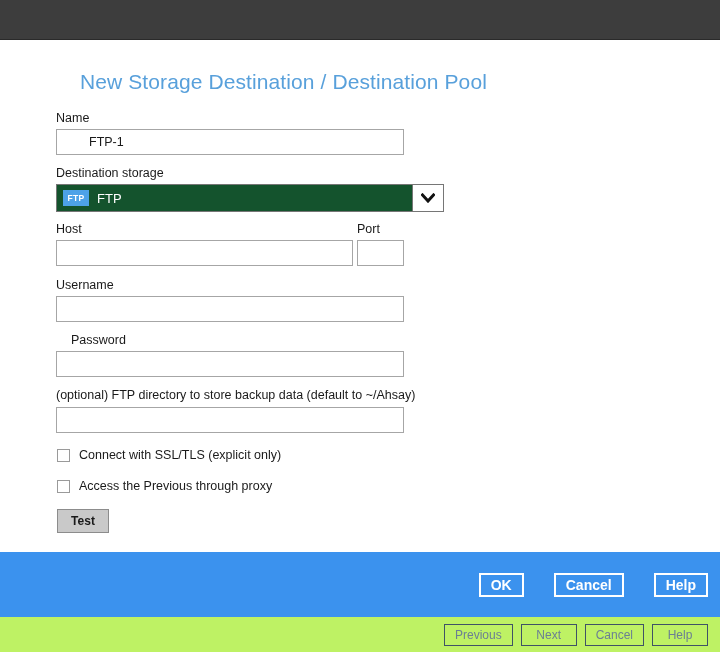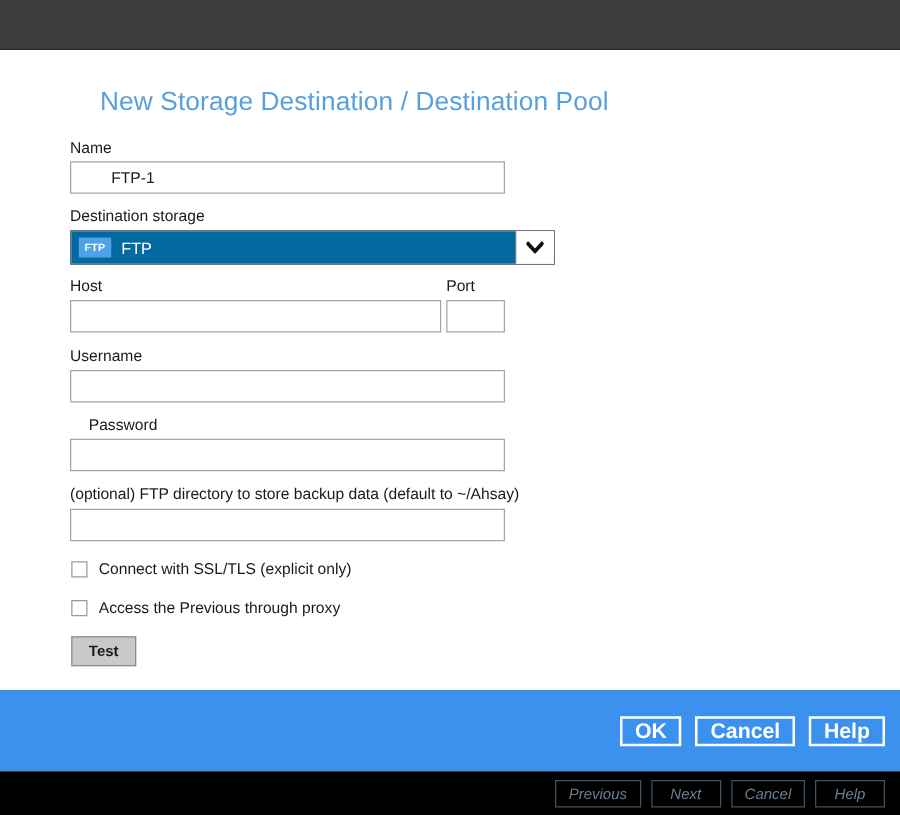--- a/index.html
+++ b/index.html
@@ -78,21 +78,21 @@
     width: 388px;
     height: 28px;
     box-sizing: border-box;
     border: 1px solid #767676;
     background: #ffffff;
     display: flex;
     align-items: stretch;
   }
   .select-value {
     flex: 1 1 auto;
-    background: #0369a1;
+    background: #14532d;
     display: flex;
     align-items: center;
     padding-left: 6px;
     gap: 8px;
     min-width: 0;
   }
   .ftp-badge {
     width: 26px;
     height: 16px;
     background: #4da2e8;
@@ -182,38 +182,38 @@
   }
   .action-btn {
     box-sizing: border-box;
     height: 24px;
     min-width: 44px;
     padding: 0 10px;
     border: 2px solid #ffffff;
     background: transparent;
     color: #ffffff;
     font-family: "Liberation Sans", sans-serif;
-    font-size: 17px;
+    font-size: 14px;
     font-weight: bold;
     display: flex;
     align-items: center;
     justify-content: center;
     cursor: pointer;
     white-space: nowrap;
+    margin-left: 19px;
   }
 
   
   .nav-bar {
     position: absolute;
     left: 0; top: 617px;
     width: 720px;
     height: 35px;
-    background: #000000;
-    box-sizing: border-box;
-    font-style: italic;
+    background: #bef264;
+    box-sizing: border-box;
   }
   .nav-buttons {
     position: absolute;
     right: 12px;
     top: 7px;
     display: flex;
     gap: 8px;
   }
   .nav-btn {
     box-sizing: border-box;

